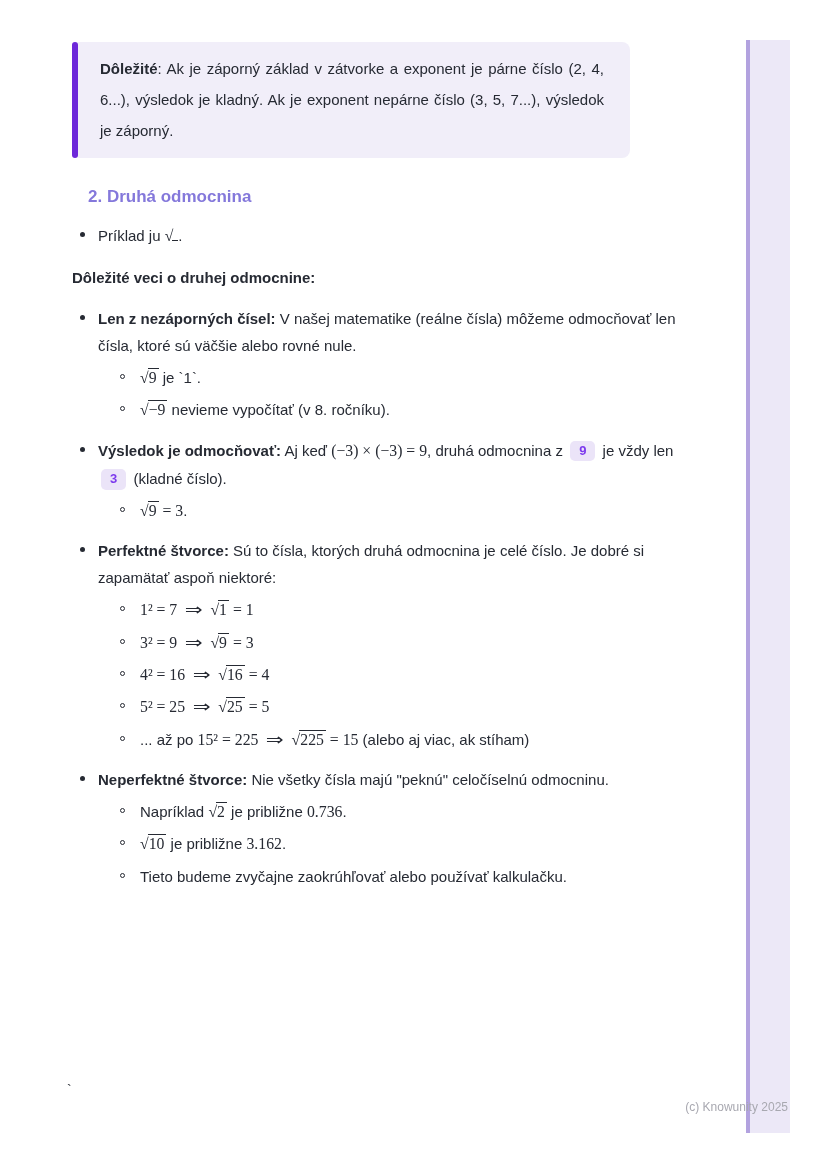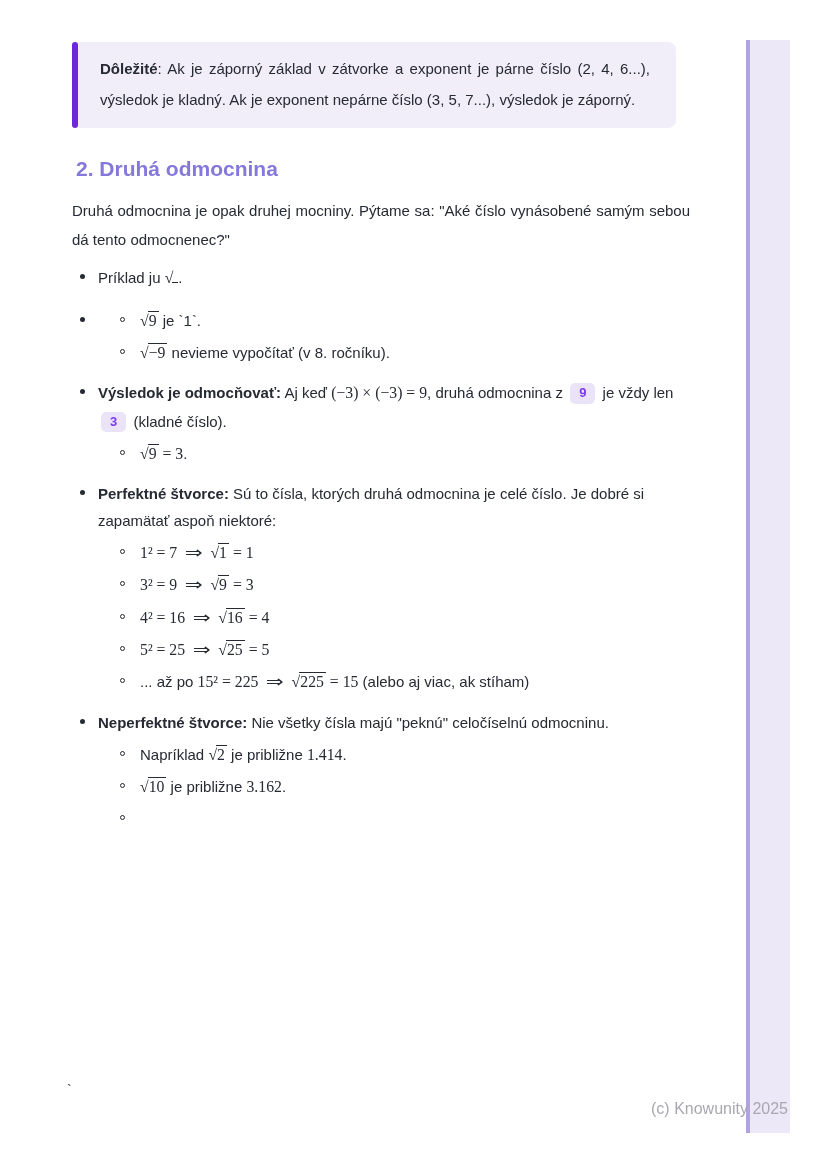--- a/index.html
+++ b/index.html
@@ -5,25 +5,25 @@
   :root{
     --accent:#6d28d9; --callout-bg:#f1eef9; --heading:#8478db; --text:#262a33;
     --chip-bg:#ebe4f8; --chip-text:#7c3aed; --strip-fill:#ece8f7; --strip-line:#b2a2df;
     --muted:#a8a8b0;
   }
   *{margin:0;padding:0;box-sizing:border-box;}
   html,body{width:828px;height:1171px;}
   body{position:relative;overflow:hidden;background:#ffffff;color:var(--text);
        font-family:"Liberation Sans",sans-serif;font-size:15px;}
   .doc{position:absolute;left:72px;top:42px;width:618px;}
-  .callout{position:relative;width:604px;background:var(--callout-bg);border-radius:8px;
+  .callout{position:relative;width:558px;background:var(--callout-bg);border-radius:8px;
            padding:12px 26px 12px 28px;margin-bottom:28px;}
   .callout .bar{position:absolute;left:0;top:0;bottom:0;width:6px;border-radius:4px;background:var(--accent);}
   .callout p{line-height:2.05;text-align:justify;}
-  .heading{font-size:21px;font-weight:700;color:var(--heading);line-height:1.25;margin:0 4px 14px;}
+  .heading{font-size:17px;font-weight:700;color:var(--heading);line-height:1.25;margin:0 16px 14px;}
   .intro{line-height:1.95;text-align:justify;margin:0 0 10px;}
   ul.list{list-style:none;margin:0 0 14px;}
   ul.list>li{position:relative;padding-left:26px;line-height:1.8;margin-bottom:8px;}
   .marker{position:absolute;width:5px;height:5px;border-radius:50%;}
   li.l1>.marker{left:8px;top:10px;background:var(--text);}
   .subheading{font-weight:700;line-height:1.8;margin:0 0 14px;}
   ul.topics>li{margin-bottom:12px;}
   ul.sub{list-style:none;margin:5px 0 0;}
   ul.sub>li{position:relative;padding-left:42px;line-height:1.8;margin-bottom:4px;}
   ul.sub>li>.marker{left:22px;top:10px;background:transparent;border:1.3px solid var(--text);}
@@ -31,62 +31,62 @@
   .sqrt{font-family:"Liberation Serif",serif;font-size:1.05em;white-space:nowrap;}
   .sqrt .rsign{letter-spacing:-1px;}
   .sqrt .rad{display:inline-block;border-top:1.3px solid currentColor;min-width:6px;
              line-height:1.2;padding:0 2px 0 1px;}
   .arrow{display:inline-block;margin:0 10px;transform:scaleX(1.35);font-family:"DejaVu Sans",sans-serif;}
   .chip{display:inline-block;background:var(--chip-bg);color:var(--chip-text);font-weight:700;
         font-size:13px;line-height:1.45;padding:1px 9px;border-radius:5px;margin:0 3px;vertical-align:1px;
         font-family:"Liberation Sans",sans-serif;}
   .strip{position:absolute;left:746px;top:40px;width:44px;height:1093px;
          background:var(--strip-fill);border-left:4px solid var(--strip-line);}
-  .footer{position:absolute;top:1100px;right:40px;font-size:16px;color:var(--muted);z-index:2;}
+  .footer{position:absolute;top:1100px;right:40px;font-size:12px;color:var(--muted);z-index:2;}
   .stray{position:absolute;left:67px;top:1082px;font-size:14px;color:var(--text);}
   strong{font-weight:700;}
 </style>
 </head>
 <body>
 
 <div class="doc">
 
   <div class="callout">
     <span class="bar"></span>
     <p><strong>Dôležité</strong><span>: Ak je záporný základ v zátvorke a exponent je párne číslo (2, 4, 6...), výsledok je kladný. Ak je exponent nepárne číslo (3, 5, 7...), výsledok je záporný.</span></p>
   </div>
 
   <h2 class="heading">2. Druhá odmocnina</h2>
 
-  <p class="intro">Druhá odmocnina je opak druhej mocniny. Pýtame sa: "Aké číslo vynásobené samým sebou dá tento odmocnenec?"</p>
 
   <ul class="list" id="examples-list">
       <li class="l1"><span class="marker"></span><span><span>Príklad ju </span><span class="sqrt"><span class="rsign">√</span><span class="rad"></span></span><span>.</span></span></li>
     </ul>
 
+  <p class="subheading">Dôležité veci o druhej odmocnine:</p>
 
   <ul class="list topics" id="topics-list">
-      <li class="l1"><span class="marker"></span><ul class="sub">
+      <li class="l1"><span class="marker"></span><span><strong>Len z nezáporných čísel:</strong><span> V našej matematike (reálne čísla) môžeme odmocňovať len čísla, ktoré sú väčšie alebo rovné nule.</span></span><ul class="sub">
           <li class="l2"><span class="marker"></span><span><span class="sqrt"><span class="rsign">√</span><span class="rad">9</span></span><span> je `1`.</span></span></li>
           <li class="l2"><span class="marker"></span><span><span class="sqrt"><span class="rsign">√</span><span class="rad">−9</span></span><span> nevieme vypočítať (v 8. ročníku).</span></span></li>
         </ul></li>
       <li class="l1"><span class="marker"></span><span><strong>Výsledok je odmocňovať:</strong><span> Aj keď </span><span class="math">(−3) × (−3) = 9</span><span>, druhá odmocnina z </span><code class="chip">9</code><span> je vždy len </span><code class="chip">3</code><span> (kladné číslo).</span></span><ul class="sub">
           <li class="l2"><span class="marker"></span><span><span class="sqrt"><span class="rsign">√</span><span class="rad">9</span></span><span class="math"> = 3</span><span>.</span></span></li>
         </ul></li>
       <li class="l1"><span class="marker"></span><span><strong>Perfektné štvorce:</strong><span> Sú to čísla, ktorých druhá odmocnina je celé číslo. Je dobré si zapamätať aspoň niektoré:</span></span><ul class="sub">
           <li class="l2"><span class="marker"></span><span><span class="math">1² = 7</span><span class="math arrow">⇒</span><span class="sqrt"><span class="rsign">√</span><span class="rad">1</span></span><span class="math"> = 1</span></span></li>
           <li class="l2"><span class="marker"></span><span><span class="math">3² = 9</span><span class="math arrow">⇒</span><span class="sqrt"><span class="rsign">√</span><span class="rad">9</span></span><span class="math"> = 3</span></span></li>
           <li class="l2"><span class="marker"></span><span><span class="math">4² = 16</span><span class="math arrow">⇒</span><span class="sqrt"><span class="rsign">√</span><span class="rad">16</span></span><span class="math"> = 4</span></span></li>
           <li class="l2"><span class="marker"></span><span><span class="math">5² = 25</span><span class="math arrow">⇒</span><span class="sqrt"><span class="rsign">√</span><span class="rad">25</span></span><span class="math"> = 5</span></span></li>
           <li class="l2"><span class="marker"></span><span><span>... až po </span><span class="math">15² = 225</span><span class="math arrow">⇒</span><span class="sqrt"><span class="rsign">√</span><span class="rad">225</span></span><span class="math"> = 15</span><span> (alebo aj viac, ak stíham)</span></span></li>
         </ul></li>
       <li class="l1"><span class="marker"></span><span><strong>Neperfektné štvorce:</strong><span> Nie všetky čísla majú "peknú" celočíselnú odmocninu.</span></span><ul class="sub">
-          <li class="l2"><span class="marker"></span><span><span>Napríklad </span><span class="sqrt"><span class="rsign">√</span><span class="rad">2</span></span><span> je približne </span><span class="math">1.414</span><span>.</span></span></li>
+          <li class="l2"><span class="marker"></span><span><span>Napríklad </span><span class="sqrt"><span class="rsign">√</span><span class="rad">2</span></span><span> je približne </span><span class="math">0.736</span><span>.</span></span></li>
           <li class="l2"><span class="marker"></span><span><span class="sqrt"><span class="rsign">√</span><span class="rad">10</span></span><span> je približne </span><span class="math">3.162</span><span>.</span></span></li>
-          <li class="l2"><span class="marker"></span></li>
+          <li class="l2"><span class="marker"></span><span><span>Tieto budeme zvyčajne zaokrúhľovať alebo používať kalkulačku.</span></span></li>
         </ul></li>
     </ul>
 
 </div>
 
 <div class="strip"></div>
 <span class="stray">`</span>
 <div class="footer">(c) Knowunity 2025</div>
 
 </body></html>

